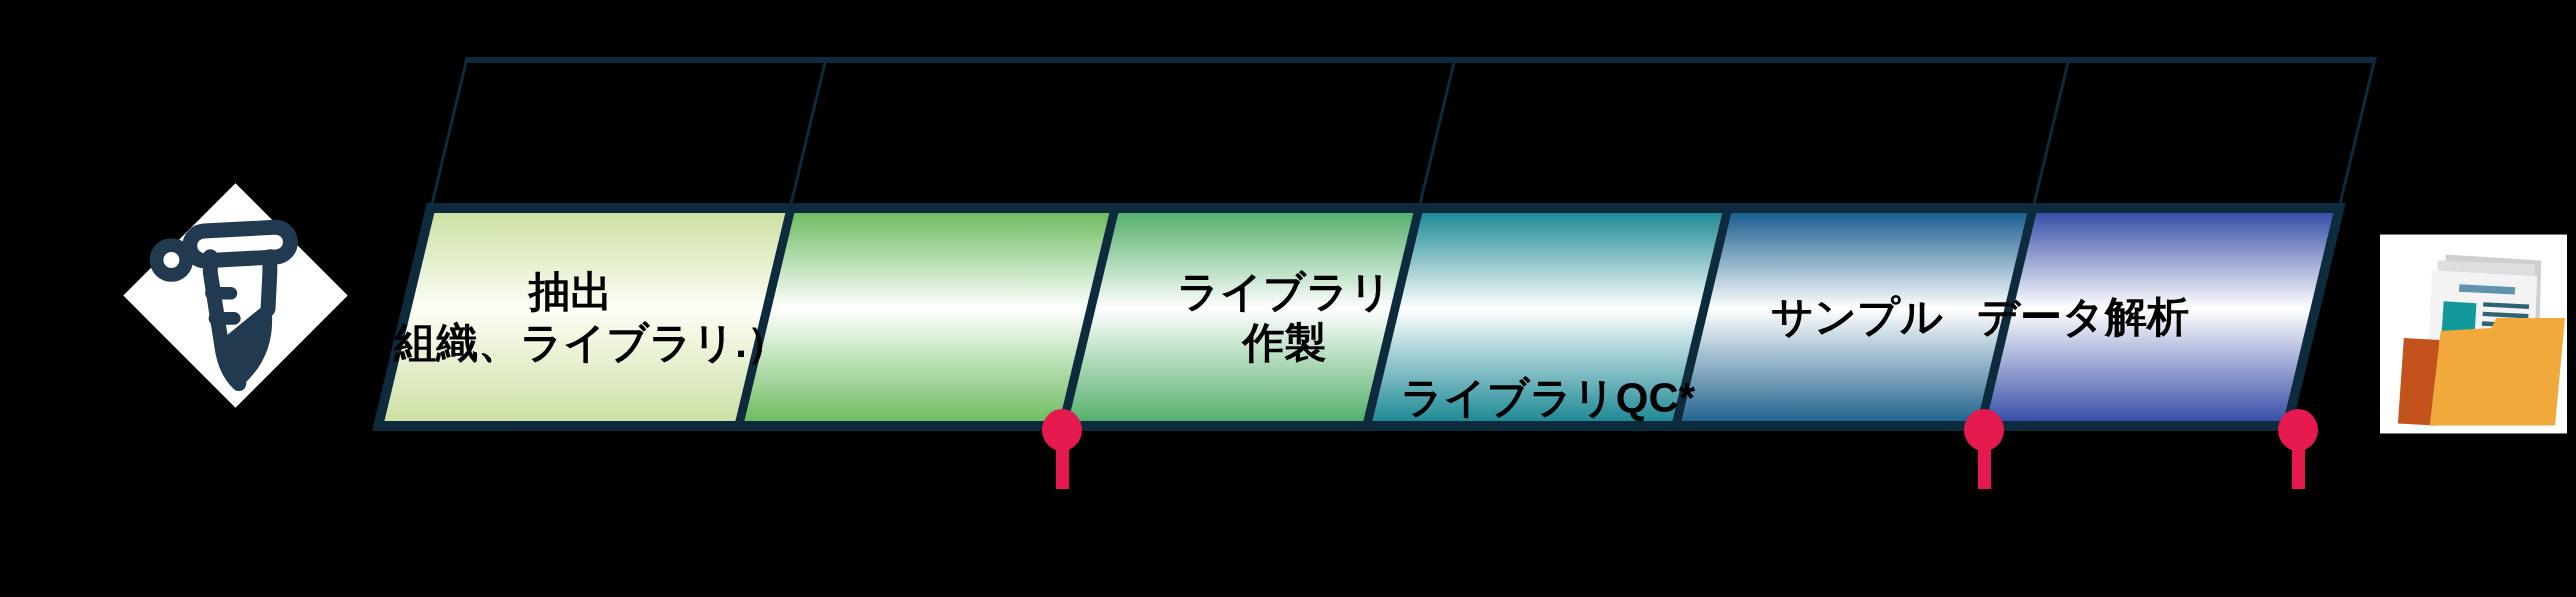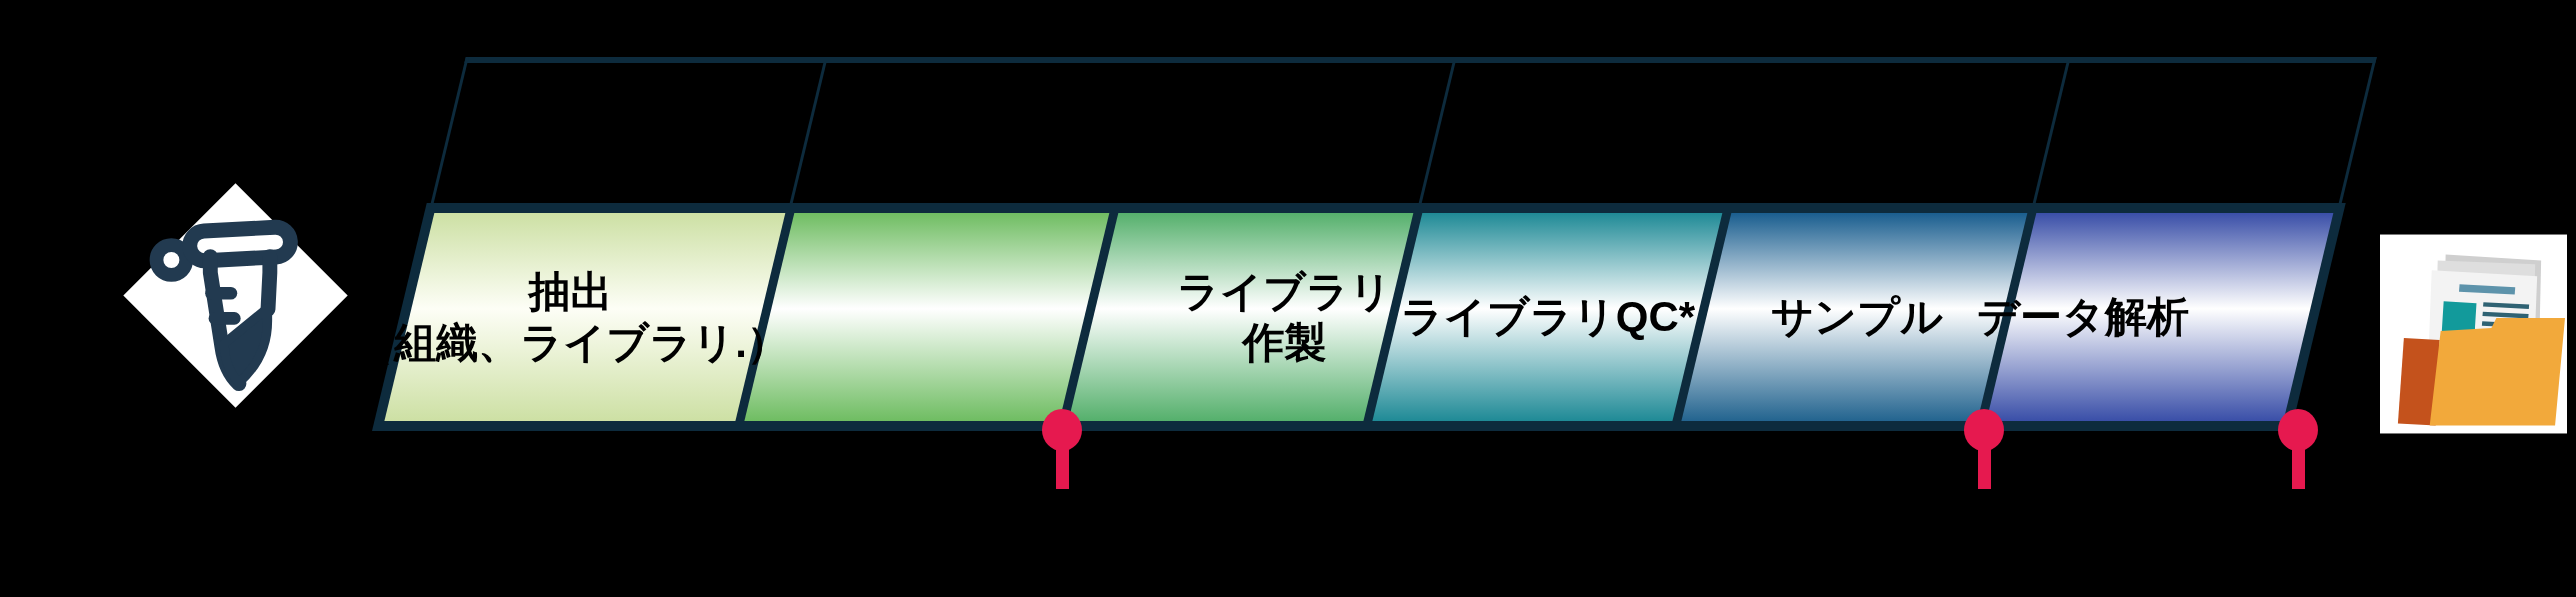--- a/index.html
+++ b/index.html
@@ -32,21 +32,21 @@
   
   .label{
     position:absolute;top:211px;height:212px;display:flex;flex-direction:column;
     align-items:center;justify-content:center;text-align:center;
     font-size:42px;font-weight:bold;color:#000;line-height:1.22;white-space:nowrap;
   }
   .label span{display:block;}
   .lab1{left:389px;width:363px;}
   .lab2{left:762px;width:326px;}
   .lab3{left:1132px;width:305px;}
-  .lab4{left:1393px;width:310px;}
+  .lab4{left:1393px;width:310px;justify-content:flex-end;}
   .lab5{left:1704px;width:306px;}
   .lab6{left:1929px;width:308px;}
   
   .pin{position:absolute;top:409px;width:40px;}
   .pin-head{width:40px;height:42px;border-radius:50%;background:#e6194f;}
   .pin-stick{width:13px;height:42px;margin:-3.9px auto 0;background:#e6194f;}
   .pin1{left:1042px;}
   .pin2{left:1964px;}
   .pin3{left:2278px;}
   

